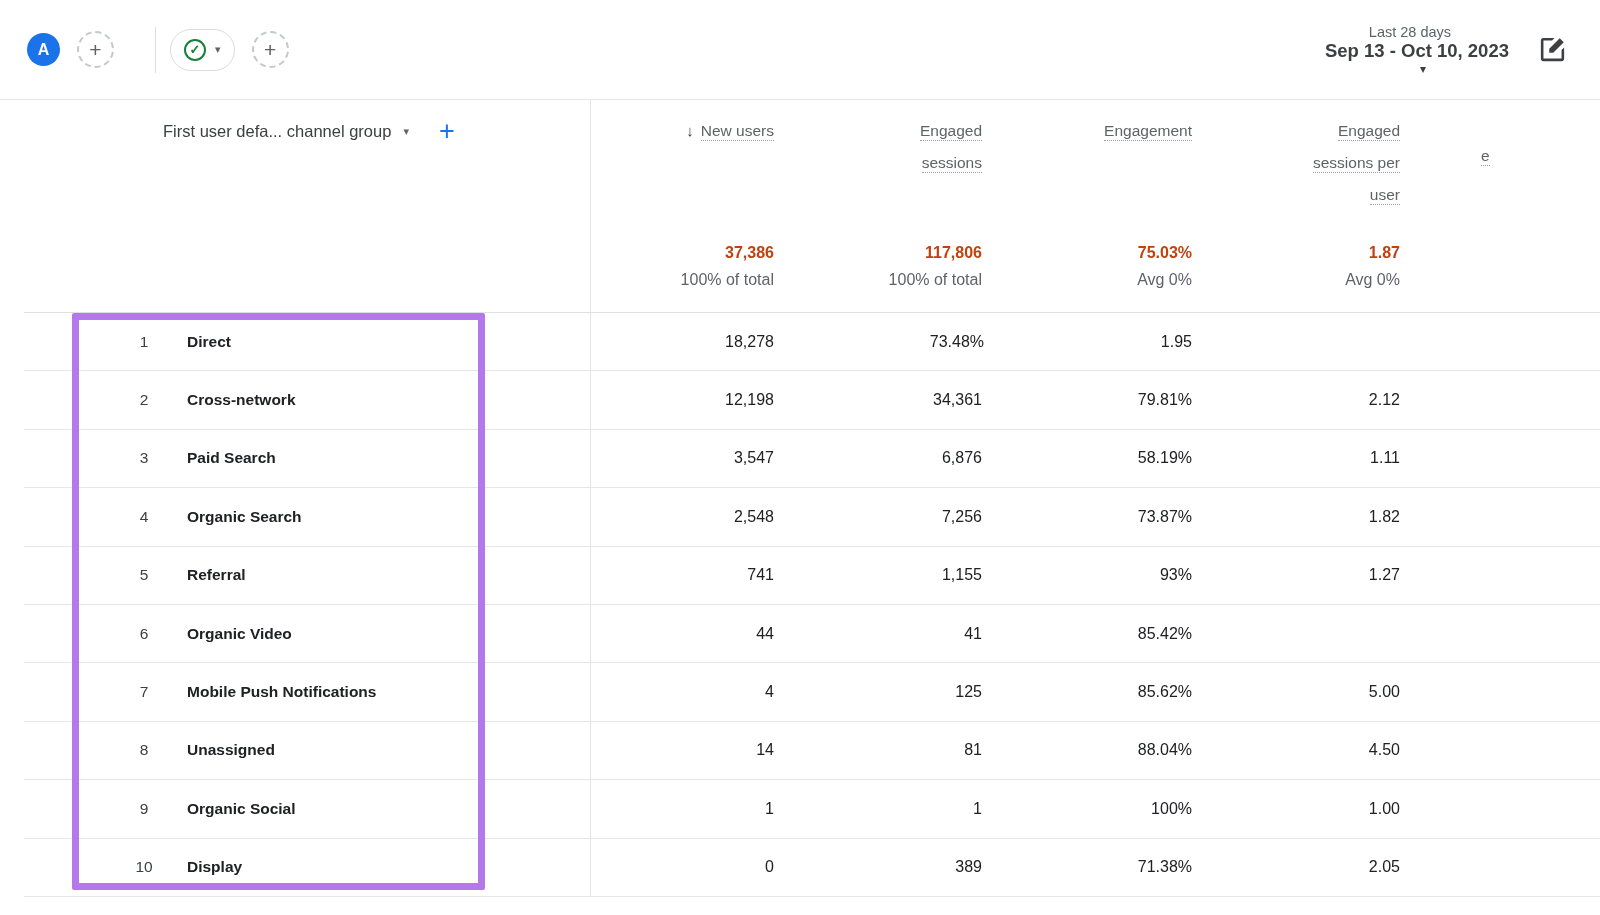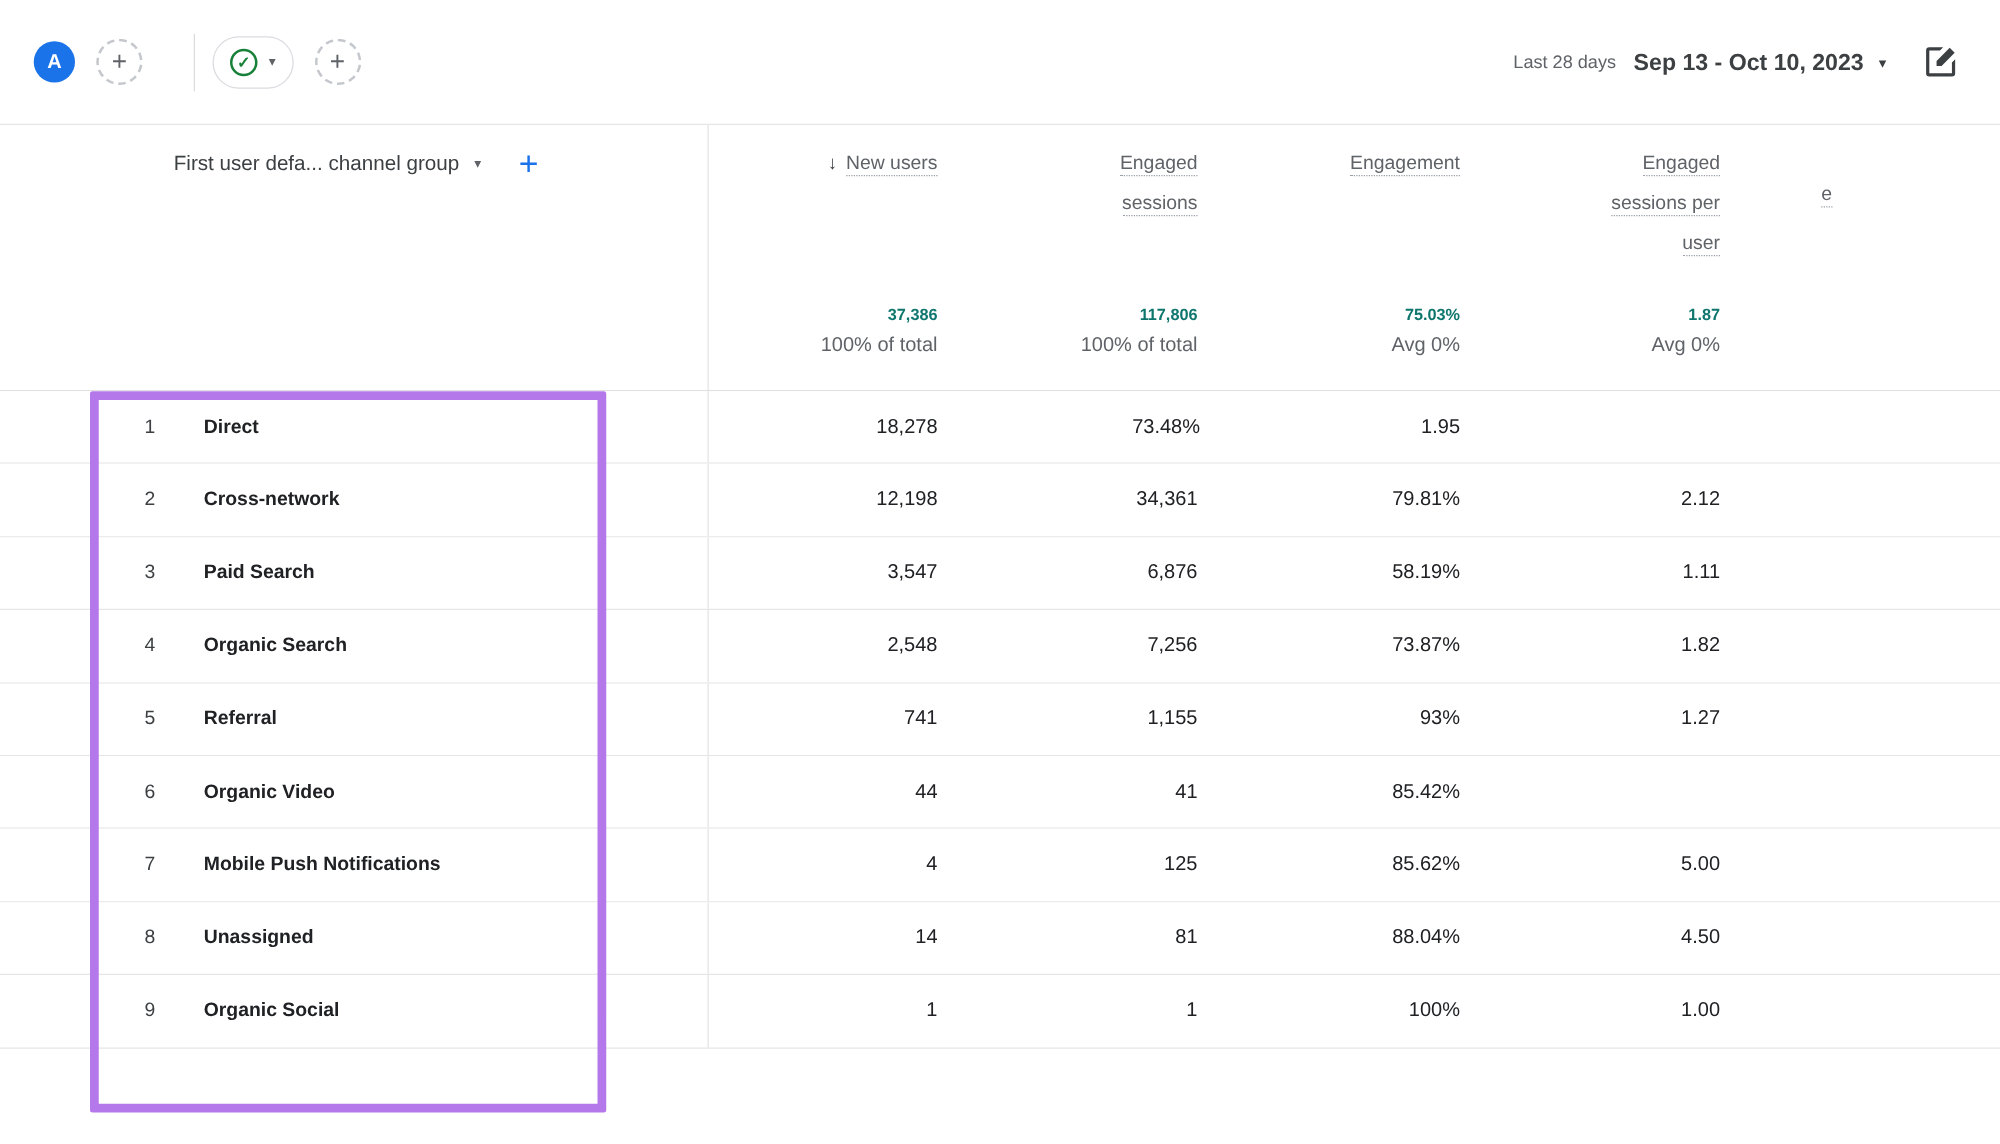--- a/index.html
+++ b/index.html
@@ -48,28 +48,28 @@
   .check-circle {
     width: 22px; height: 22px; border-radius: 50%;
     border: 2px solid var(--check-green, #188038);
     color: var(--check-green, #188038);
     font-size: 13px; font-weight: 700;
     display: flex; align-items: center; justify-content: center;
   }
   .caret { color: #5f6368; font-size: 11px; }
   .check-pill .caret { margin-left: 9px; }
   .spacer { flex: 1; }
-  .date-picker { display: flex; align-items: center; cursor: pointer; white-space: nowrap; }
+  .date-picker { display: flex; align-items: center; cursor: pointer; white-space: nowrap; flex-direction: column; }
   .date-preset { color: #5f6368; font-size: 14.5px; margin-right: 14px; }
   .date-range { color: #3c4043; font-size: 18.5px; font-weight: 700; }
   .date-picker .caret { margin-left: 12px; font-size: 12px; color: #3c4043; }
   .edit-btn { margin-left: 28px; flex: none; cursor: pointer; display: flex; align-items: center; }
 
   
-  .report { position: relative; width: 1600px; }
+  .report { position: relative; width: 1600px; padding-left: 24px; }
 
   .w-dim  { width: 567px; flex: none; }
   .w-m1   { width: 207px; flex: none; }
   .w-m2   { width: 208px; flex: none; }
   .w-m3   { width: 210px; flex: none; }
   .w-m4   { width: 208px; flex: none; }
   .w-rest { flex: 1; min-width: 0; }
   .bdr { border-right: 1px solid #e3e3e3; }
 
   .thead { display: flex; height: 125px; }
@@ -82,21 +82,21 @@
   }
 
   .mh { padding: 15px 24px 0 0; text-align: right; font-size: 15.5px; color: #5f6368; cursor: pointer; }
   .mh-line { line-height: 32px; white-space: nowrap; }
   .mh-label { border-bottom: 1.5px dotted #9aa0a6; padding-bottom: 1px; }
   .sort-icon { margin-right: 7px; color: #3c4043; font-size: 15px; }
   .mh-left { text-align: left; padding: 47px 0 0 57px; cursor: default; }
 
   .totals { display: flex; height: 88px; border-bottom: 1px solid #e0e0e0; }
   .tot { padding: 19px 24px 0 0; text-align: right; }
-  .tot-num { font-size: 13px; font-weight: 700; color: #0f766e; }
+  .tot-num { font-size: 16px; font-weight: 700; color: #c2410c; }
   .tot-sub { font-size: 16px; color: #5f6368; margin-top: 9px; }
 
   .trow { display: flex; height: 58.4px; border-bottom: 1px solid #e6e6e6; background: #fff; }
   .row-dim { display: flex; align-items: center; }
   .r-num { width: 68px; margin-left: 86px; text-align: center; font-size: 15.5px; color: #3c4043; flex: none; }
   .r-name { margin-left: 9px; font-size: 15.5px; font-weight: 700; color: #202124; white-space: nowrap; }
   .cell {
     display: flex; align-items: center; justify-content: flex-end;
     padding-right: 24px; font-size: 16px; color: #202124;
   }
@@ -294,16 +294,27 @@
       <span class="r-num">9</span>
       <span class="r-name">Organic Social</span>
     </div>
     <div class="cell w-m1">1</div>
     <div class="cell w-m2">1</div>
     <div class="cell w-m3">100%</div>
     <div class="cell w-m4">1.00</div>
     <div class="w-rest"></div>
   </div>
 
+  <div class="trow">
+    <div class="row-dim w-dim bdr">
+      <span class="r-num">10</span>
+      <span class="r-name">Display</span>
+    </div>
+    <div class="cell w-m1">0</div>
+    <div class="cell w-m2">389</div>
+    <div class="cell w-m3">71.38%</div>
+    <div class="cell w-m4">2.05</div>
+    <div class="w-rest"></div>
+  </div>
 
   <div class="highlight-box"></div>
 
 </div>
 
 </body></html>

